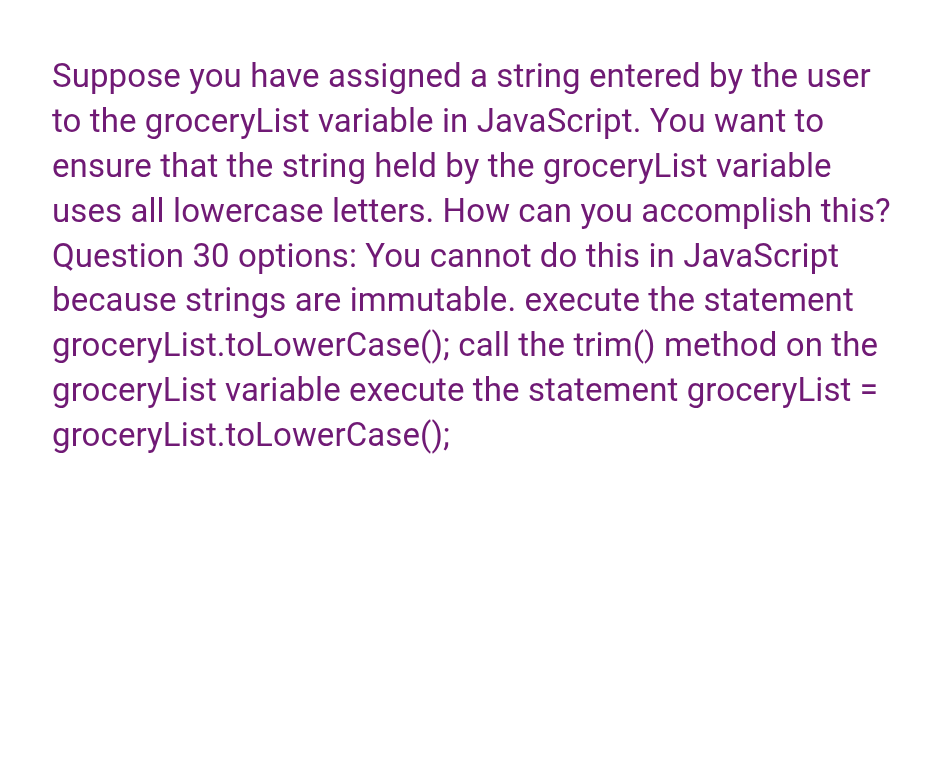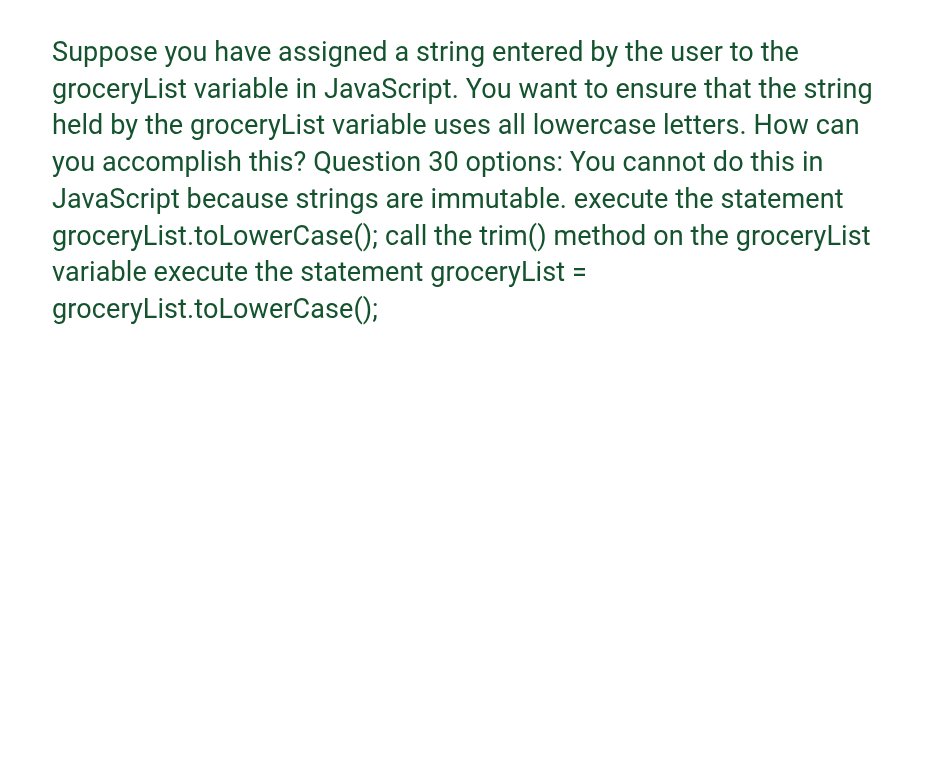--- a/index.html
+++ b/index.html
@@ -8,25 +8,26 @@
     width: 944px;
     height: 758px;
     background: #ffffff;
     font-family: -apple-system, BlinkMacSystemFont, "Segoe UI", Roboto, "Helvetica Neue", Arial, sans-serif;
   }
   .page {
     box-sizing: border-box;
     padding: 34px 36px 34px 52px;
   }
   .question-text {
-    font-size: 27px;
+    font-size: 33px;
     line-height: 1.36;
-    color: #14532d;
+    color: #701a75;
     font-weight: 400;
     letter-spacing: 0.1px;
+    margin-top: 20px;
   }
 </style>
 </head>
 <body>
 
 <div class="page">
   <div class="question-text">Suppose you have assigned a string entered by the user to the groceryList variable in JavaScript. You want to ensure that the string held by the groceryList variable uses all lowercase letters. How can you accomplish this? Question 30 options: You cannot do this in JavaScript because strings are immutable. execute the statement groceryList.toLowerCase(); call the trim() method on the groceryList variable execute the statement groceryList = groceryList.toLowerCase();</div>
 </div>
 
 </body></html>

